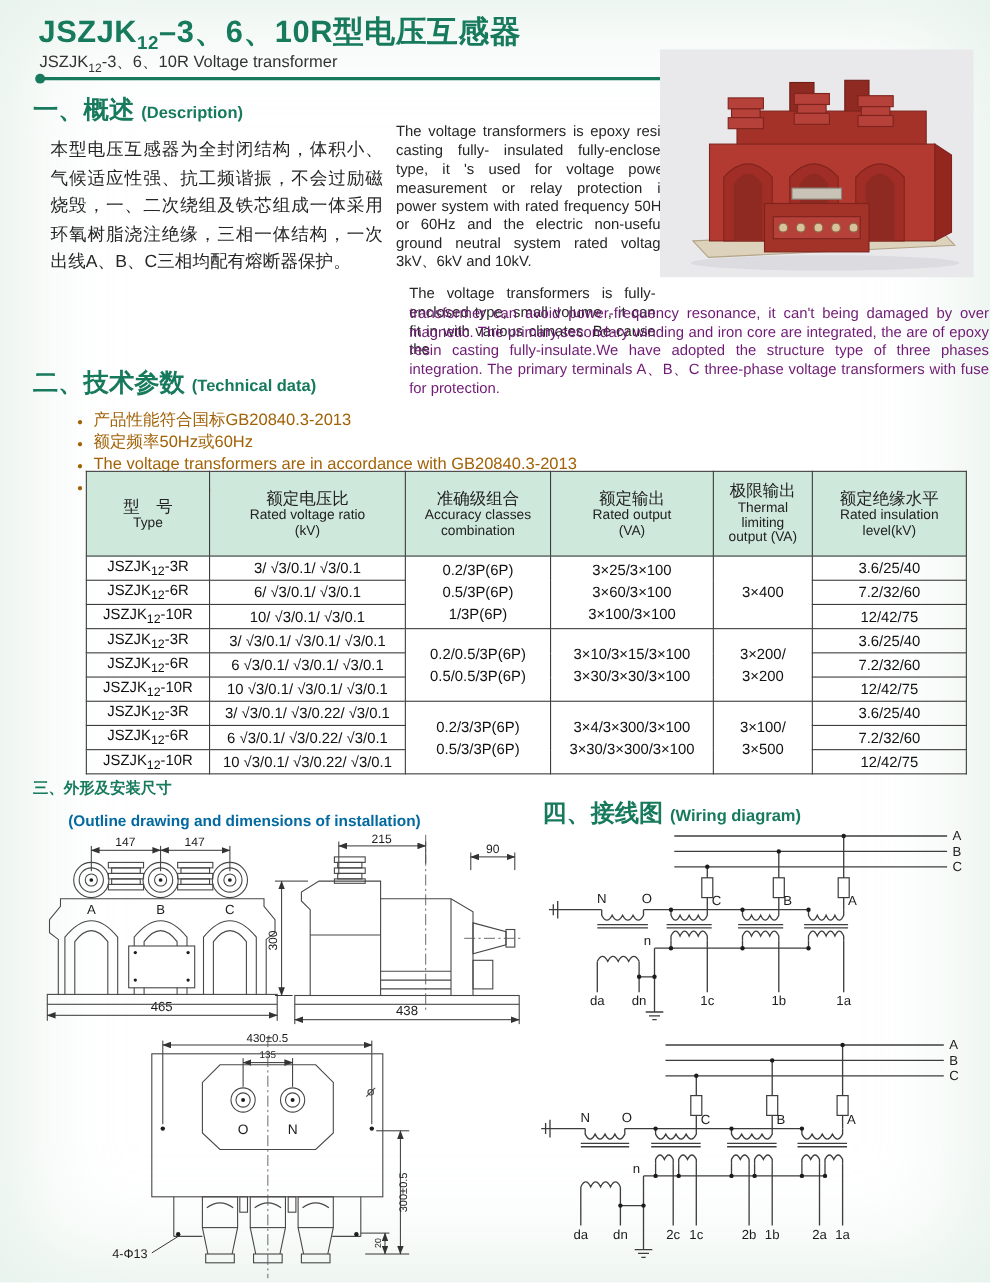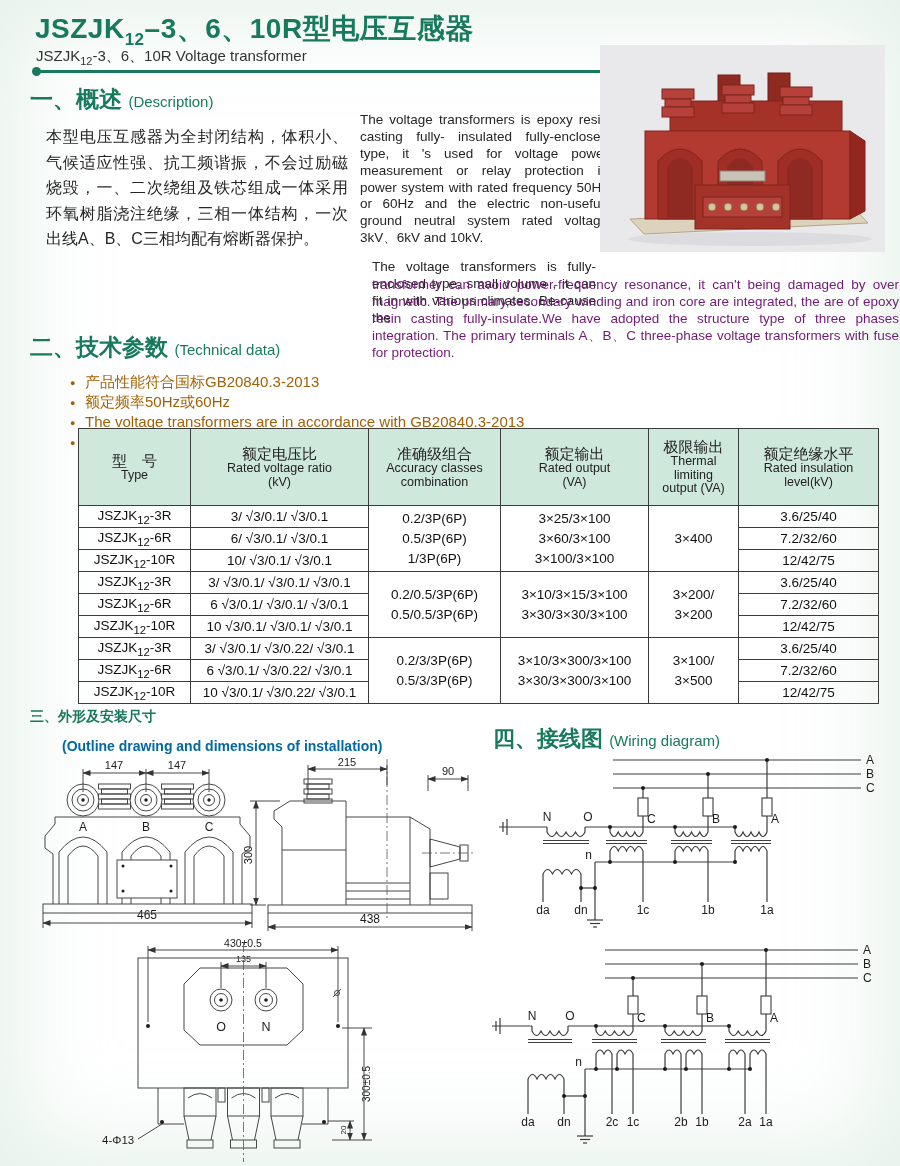--- a/index.html
+++ b/index.html
@@ -7,21 +7,21 @@
         font-family:"Liberation Sans","DejaVu Sans",sans-serif;color:#222;
         box-shadow:inset 0 0 90px 18px rgba(186,219,201,.38)}
   .abs{position:absolute}
   .title{left:35px;top:10px;font-size:28px;font-weight:bold;color:#177a5c;letter-spacing:.5px}
   .title sub{font-size:17px}
   .subtitle{left:36px;top:47px;font-size:15px;color:#333}
   .subtitle sub{font-size:11px}
   .rule{left:34px;top:70px;width:846px;height:3px;background:#177a5c;border-radius:2px}
   .rule::before{content:"";position:absolute;left:-2px;top:-3px;width:9px;height:9px;border-radius:50%;background:#177a5c}
   .s-head{font-weight:bold;color:#177a5c;white-space:nowrap}
-  .s-head small{font-size:15px;font-weight:normal}
+  .s-head small{font-size:15px;font-weight:bold}
   .s1{left:30px;top:84px;font-size:23px}
   .s2{left:30px;top:332px;font-size:23px}
   .s3{left:30px;top:708px;font-size:14px}
   .s3sub{left:62px;top:738px;font-size:14px;font-weight:bold;color:#0369a1}
   .s4{left:493px;top:724px;font-size:22px}
   .cnp{left:36px;top:114px;width:322px;font-size:16px;line-height:1.6;text-align:justify;color:#262626}
   .enp{left:360px;top:112px;width:248px;font-size:13.5px;line-height:1.25;text-align:justify;color:#262626}
   .enp2{left:372px;top:277px;width:527px;font-size:13.5px;line-height:1.25;text-align:justify;color:#701a75}
   .photo{left:600px;top:45px;width:285px;height:207px;background:#e9e9ec}
   .bullets{left:70px;top:372px;margin:0;padding:0;list-style:none;font-size:15px;line-height:20px;color:#a16207}
@@ -219,21 +219,21 @@
             <td>12/42/75</td>
           </tr>
           <tr>
             <td><span>JSZJK</span><sub>12</sub><span>-3R</span></td>
             <td>3/ √3/0.1/ √3/0.22/ √3/0.1</td>
             <td class="c-m" rowspan="3">
               <div>0.2/3/3P(6P)</div>
               <div>0.5/3/3P(6P)</div>
             </td>
             <td class="c-m" rowspan="3">
-              <div>3×10/3×300/3×100</div>
+              <div>3×4/3×300/3×100</div>
               <div>3×30/3×300/3×100</div>
             </td>
             <td class="c-m" rowspan="3">
               <div>3×100/</div>
               <div>3×500</div>
             </td>
             <td>3.6/25/40</td>
           </tr>
           <tr>
             <td><span>JSZJK</span><sub>12</sub><span>-6R</span></td>

